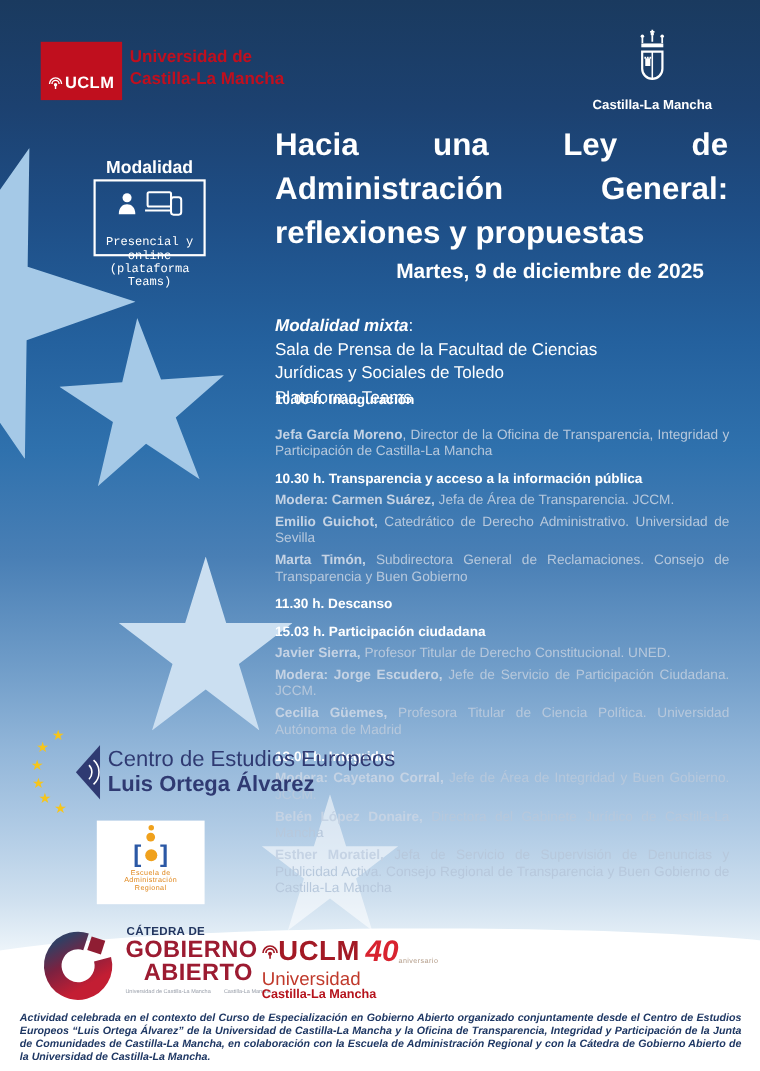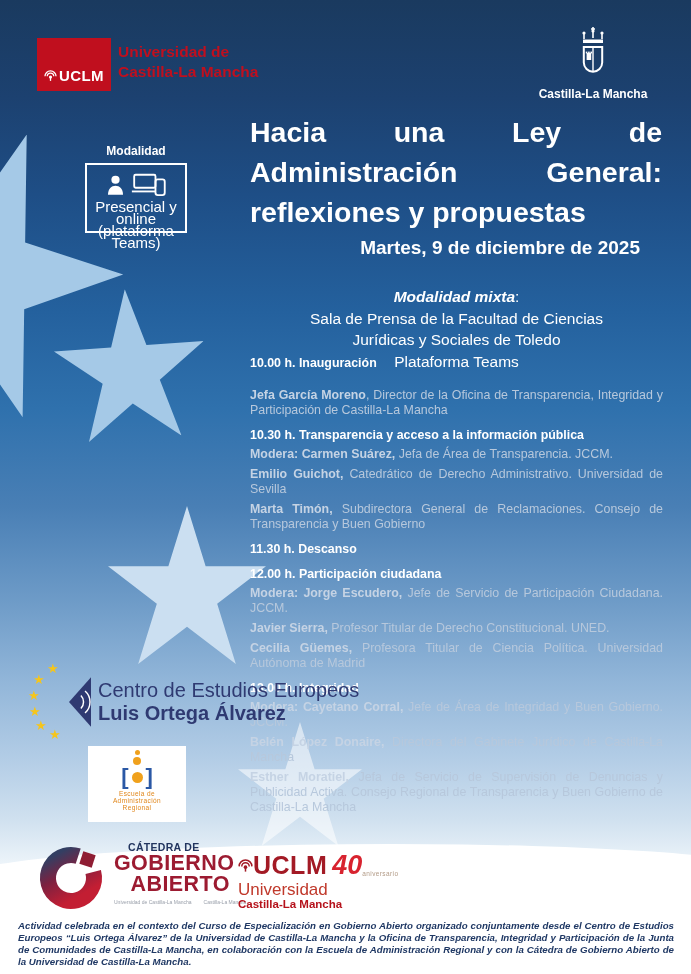--- a/index.html
+++ b/index.html
@@ -26,35 +26,35 @@
 
   
   .uclm-box { left:37px; top:38px; width:74px; height:53px; background:#c00f1e;
     display:flex; align-items:flex-end; padding:0 0 7px 7px; box-sizing:border-box; color:#fff; }
   .uclm-mark { display:flex; align-items:center; gap:2px; font-weight:bold; font-size:15px; letter-spacing:.4px; }
   .uclm-wordmark { left:118px; top:42px; font-weight:bold; font-size:15.5px; line-height:20px; color:#c00f1e; }
   .clm-emblem { left:528px; top:26px; width:130px; text-align:center; color:#fff; }
   .clm-label { font-size:12px; font-weight:bold; margin-top:1px; }
 
   
-  .modalidad-label { left:85px; top:144px; width:102px; text-align:center; color:#fff; font-weight:bold; font-size:12px; }
+  .modalidad-label { left:85px; top:144px; width:102px; text-align:center; color:#fff; font-weight:bold; font-size:16px; }
   .modalidad-box { left:85px; top:163px; width:102px; height:70px; border:2px solid #fff;
     box-sizing:border-box; color:#fff; text-align:center; }
   .modalidad-icons { display:flex; justify-content:center; align-items:center; gap:6px; margin-top:6px; height:27px; }
-  .modalidad-text { font-size:15px; line-height:12px; margin-top:3px; }
+  .modalidad-text { font-size:11px; line-height:12px; margin-top:17px;font-family:Liberation Mono, monospace; }
 
   
   .title { left:250px; top:112px; width:412px; color:#fff; font-weight:bold; font-size:28.5px; line-height:40px; }
   .title .jl { text-align:justify; text-align-last:justify; }
   .title .last { text-align:left; }
   .title-date { left:250px; top:237px; width:412px; box-sizing:border-box; padding-right:22px;
     text-align:right; color:#fff; font-weight:bold; font-size:19px; }
 
   
-  .location { left:250px; top:286px; width:413px; color:#fff; font-size:15.5px; line-height:21.5px; text-align:center; }
+  .location { left:250px; top:286px; width:413px; color:#fff; font-size:15.5px; line-height:21.5px; text-align:left; }
   .location .mode-b { font-weight:bold; font-style:italic; }
 
   
   .schedule { left:250px; top:356px; width:413px; color:#b7c8dc; font-size:12.4px; line-height:15px; }
   .sched-section { margin-bottom:10px; }
   .sched-heading { color:#fff; font-weight:bold; margin:0 0 4px 0; }
   .sched-heading.first { margin-bottom:17px; }
   .sched-item { margin:0 0 5px 0; text-align:justify; }
   .sched-item b { color:#c5d3e4; }
 
@@ -77,21 +77,21 @@
     display:flex; flex-direction:column; align-items:center; padding-top:4px; box-sizing:border-box; }
   .ear-dot1 { width:5px; height:5px; border-radius:50%; background:#f0a11c; }
   .ear-dot2 { width:8px; height:8px; border-radius:50%; background:#f0a11c; margin:2px 0; }
   .ear-brackets { display:flex; align-items:center; gap:3px; color:#2b58a5; font-weight:bold;
     font-size:22px; line-height:20px; }
   .ear-dot3 { width:11px; height:11px; border-radius:50%; background:#f0a11c; }
   .ear-text { font-size:6.5px; color:#e0861a; text-align:center; line-height:7px; margin-top:3px; letter-spacing:.4px; }
 
   
   .catedra { left:36px; top:841px; display:flex; gap:8px; align-items:flex-start; }
-  .catedra-kicker { font-size:10.5px; font-weight:bold; color:#22355f; letter-spacing:.3px; margin-left:14px; }
+  .catedra-kicker { font-size:10.5px; font-weight:bold; color:#22355f; letter-spacing:.3px; margin-left:1px; }
   .catedra-main { font-size:21.5px; font-weight:bold; color:#9c1b31; line-height:21px; letter-spacing:.4px; }
   .catedra-main.c2 { text-align:center; }
   .catedra-subs { display:flex; gap:12px; justify-content:center; margin-top:4px;
     color:#9aa0ab; font-size:5px; line-height:6px; text-align:center; }
 
   
   .uclm40 { left:238px; top:851px; color:#a31a25; }
   .u40-top { display:flex; align-items:center; }
   .u40-uclm { font-size:25px; font-weight:bold; letter-spacing:.5px; }
   .u40-num-wrap { display:inline-flex; flex-direction:row; align-items:flex-end; margin-left:5px; }
@@ -201,23 +201,23 @@
       <div class="sched-section">
         <p class="sched-heading">10.30 h. Transparencia y acceso a la información pública</p>
         <p class="sched-item"><b>Modera: Carmen Suárez,</b> Jefa de Área de Transparencia. JCCM.</p>
         <p class="sched-item"><b>Emilio Guichot,</b> Catedrático de Derecho Administrativo. Universidad de Sevilla</p>
         <p class="sched-item"><b>Marta Timón,</b> Subdirectora General de Reclamaciones. Consejo de Transparencia y Buen Gobierno</p>
       </div>
       <div class="sched-section">
         <p class="sched-heading">11.30 h. Descanso</p>
       </div>
       <div class="sched-section">
-        <p class="sched-heading">12.00 h. Participación ciudadana</p>
+        <p class="sched-heading">15.03 h. Participación ciudadana</p>
+        <p class="sched-item"><b>Javier Sierra,</b> Profesor Titular de Derecho Constitucional. UNED.</p>
         <p class="sched-item"><b>Modera: Jorge Escudero,</b> Jefe de Servicio de Participación Ciudadana. JCCM.</p>
-        <p class="sched-item"><b>Javier Sierra,</b> Profesor Titular de Derecho Constitucional. UNED.</p>
         <p class="sched-item"><b>Cecilia Güemes,</b> Profesora Titular de Ciencia Política. Universidad Autónoma de Madrid</p>
       </div>
       <div class="sched-section">
         <p class="sched-heading">13.00 h. Integridad</p>
         <p class="sched-item"><b>Modera: Cayetano Corral,</b> Jefe de Área de Integridad y Buen Gobierno. JCCM.</p>
         <p class="sched-item"><b>Belén López Donaire,</b> Directora del Gabinete Jurídico de Castilla-La Mancha</p>
         <p class="sched-item"><b>Esther Moratiel,</b> Jefa de Servicio de Supervisión de Denuncias y Publicidad Activa. Consejo Regional de Transparencia y Buen Gobierno de Castilla-La Mancha</p>
       </div>
     </div>
 

